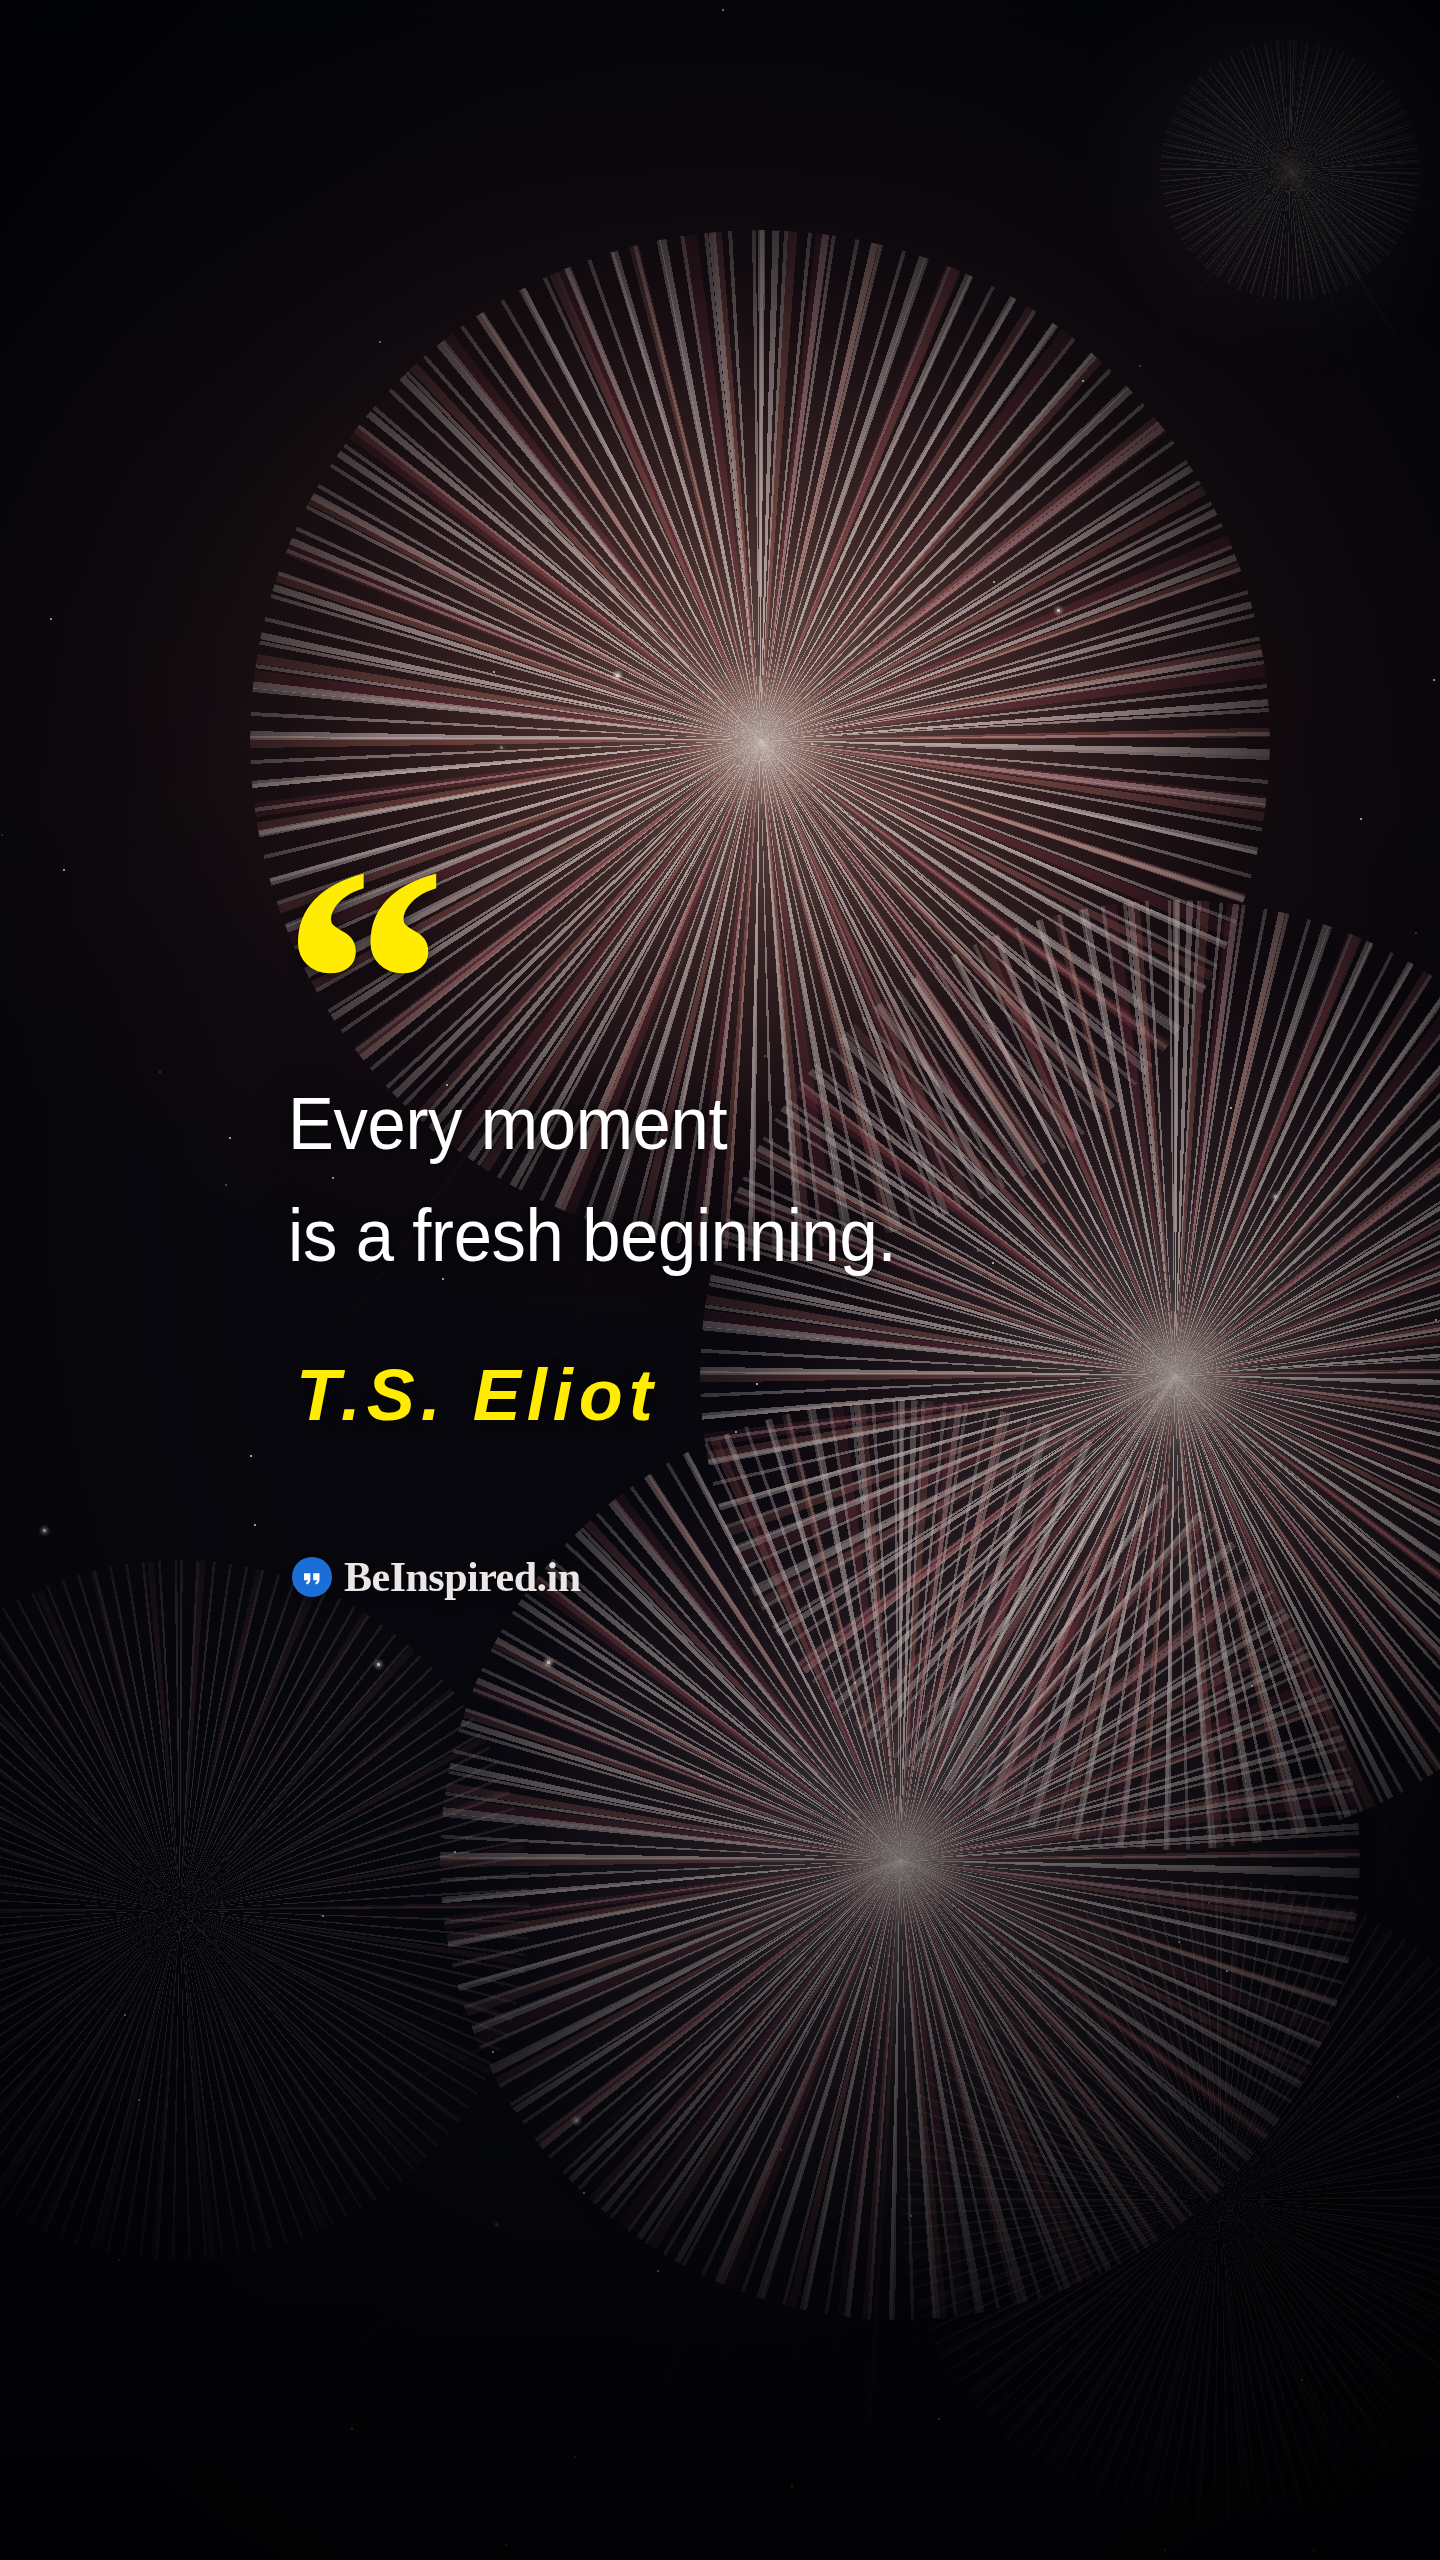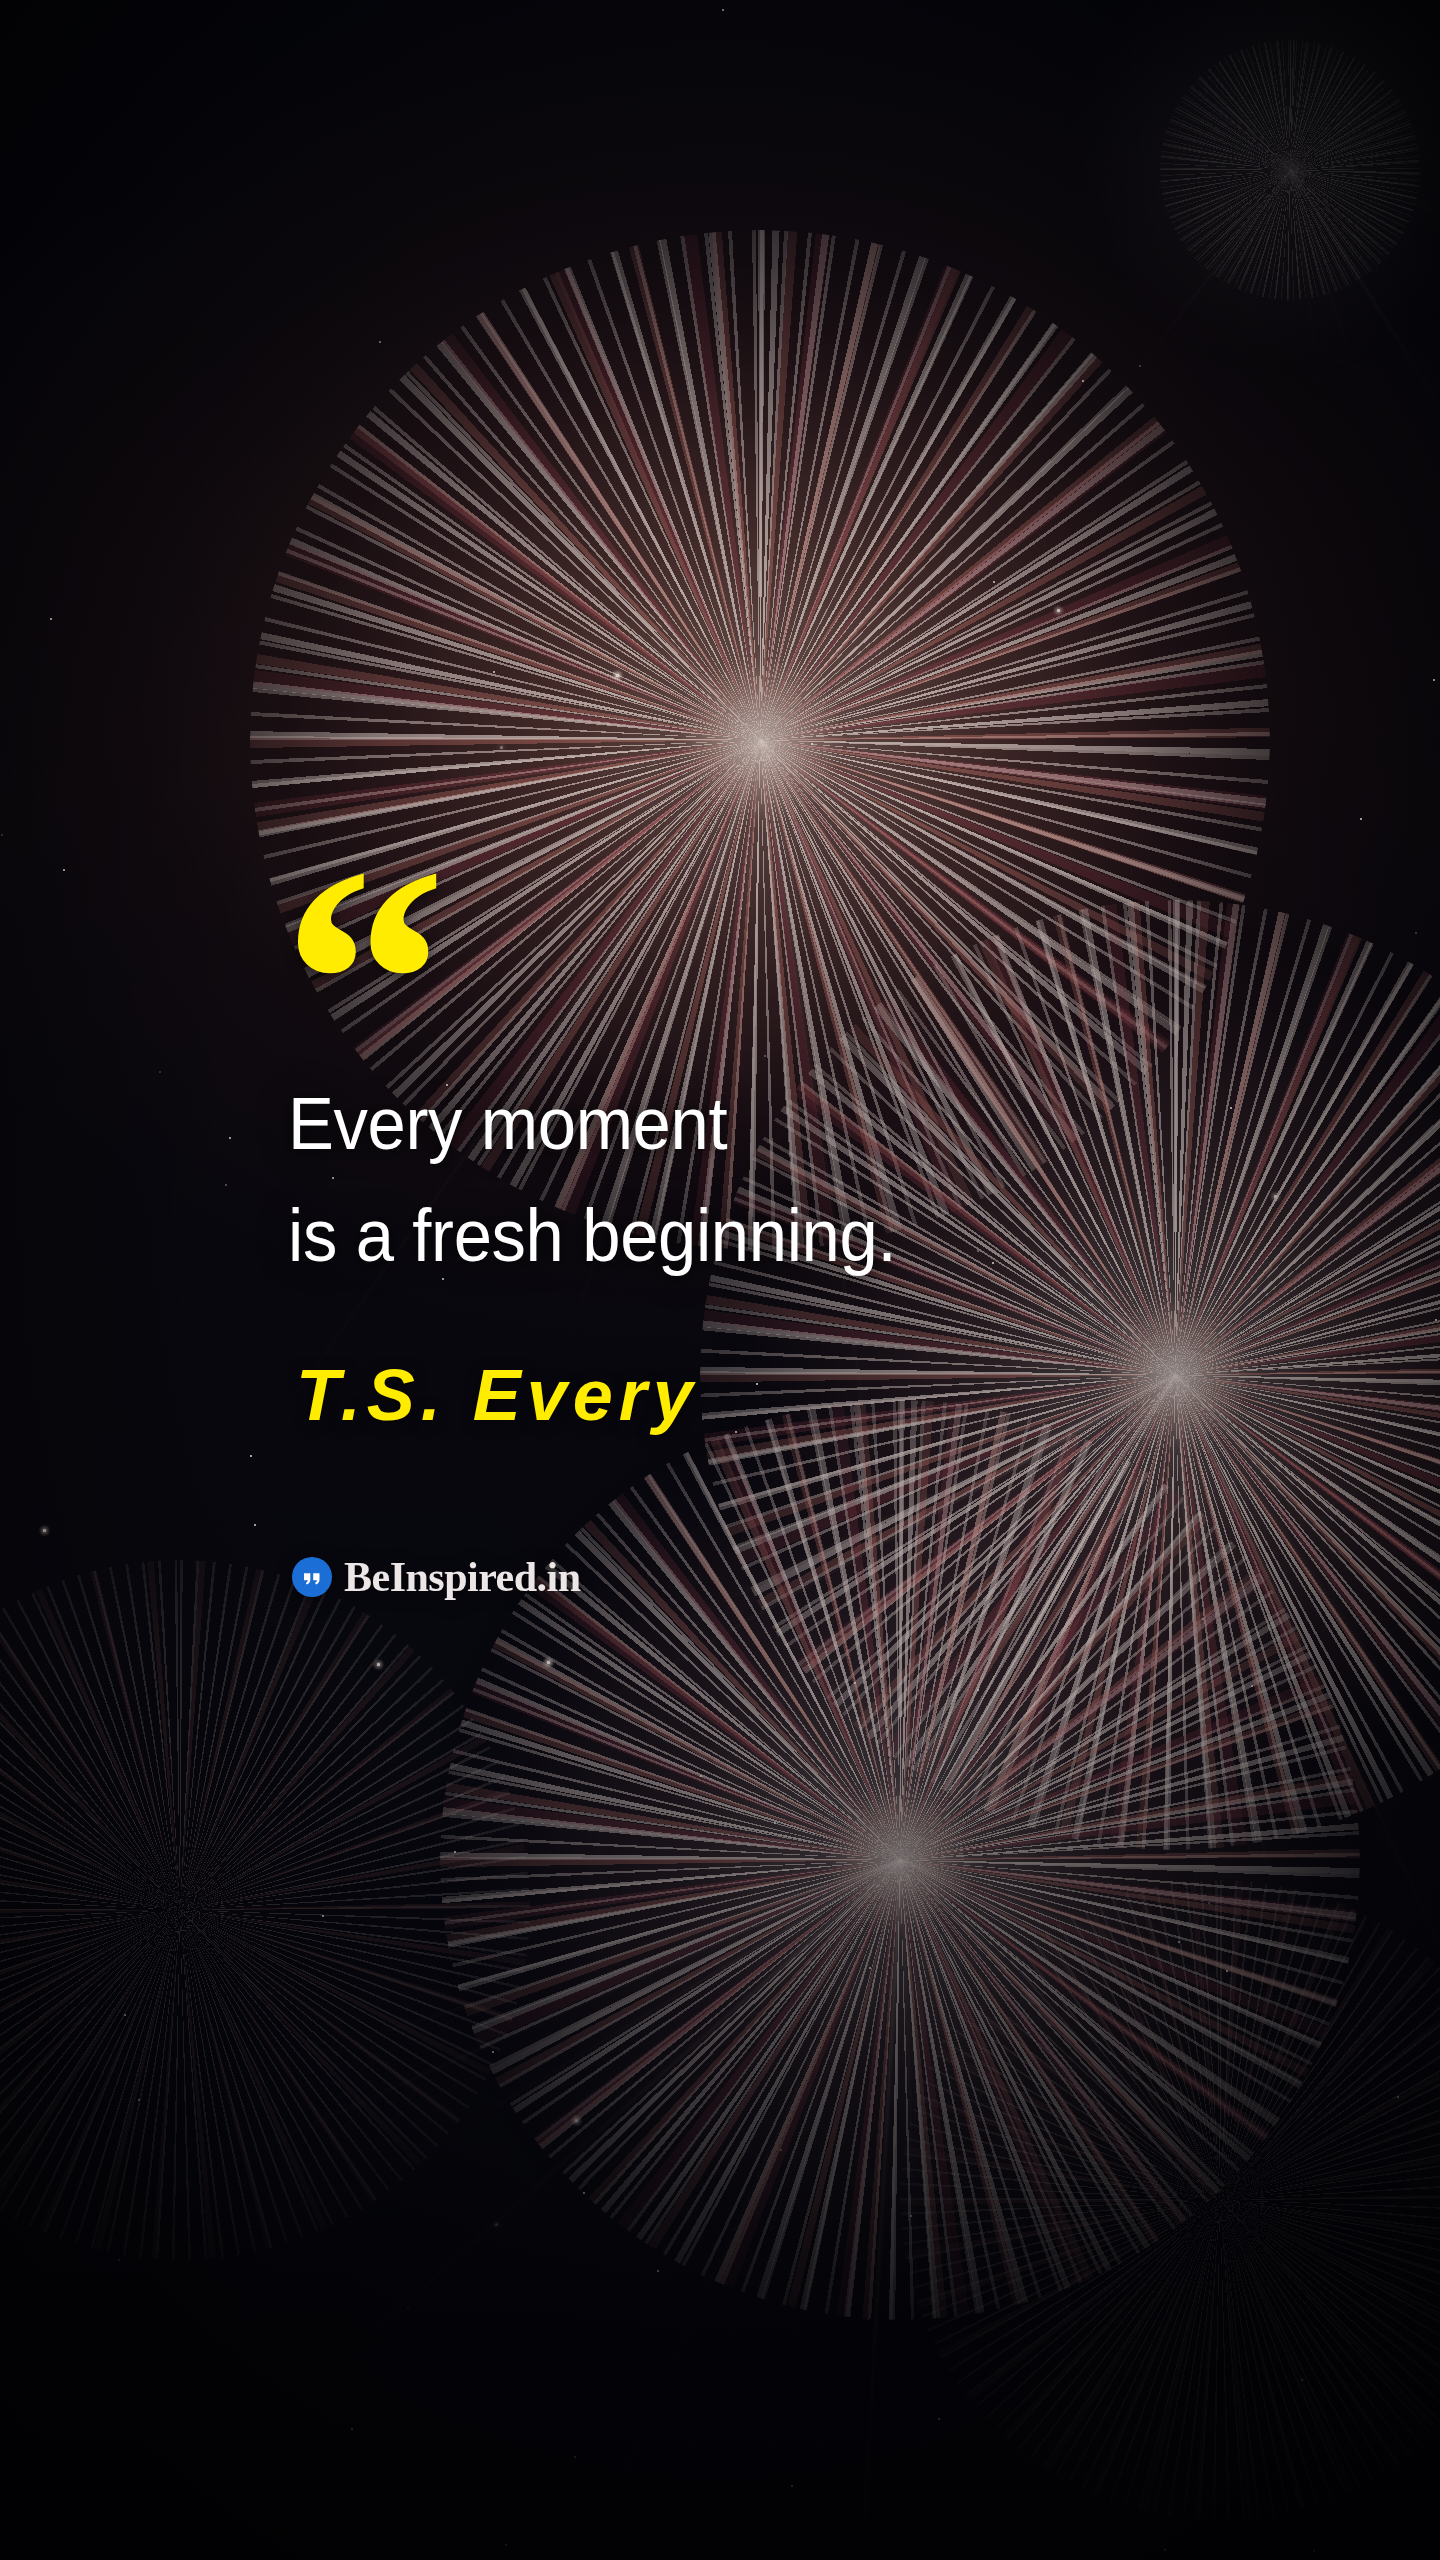--- a/index.html
+++ b/index.html
@@ -727,21 +727,21 @@
 
   <div class="content">
 
     <div class="mark">“</div>
 
     <div class="quote">
       <span class="ln">Every moment</span>
       <span class="ln">is a fresh beginning.</span>
     </div>
 
-    <div class="author">T.S. Every</div>
+    <div class="author">T.S. Eliot</div>
 
     <div class="brand">
       <span class="brand-badge">
         <svg width="22" height="22" viewBox="0 0 22 22" aria-hidden="true">
           <path d="M3 13.6V7.2h6.3v6.4c0 2.4-1.1 4-3.4 5l-1.1-1.7c1.3-.6 1.9-1.4 2-2.6H3zM12.2 13.6V7.2h6.3v6.4c0 2.4-1.1 4-3.4 5l-1.1-1.7c1.3-.6 1.9-1.4 2-2.6h-3.8z" fill="#ffffff"></path>
         </svg>
       </span>
       <span class="brand-name">BeInspired.in</span>
     </div>
 

